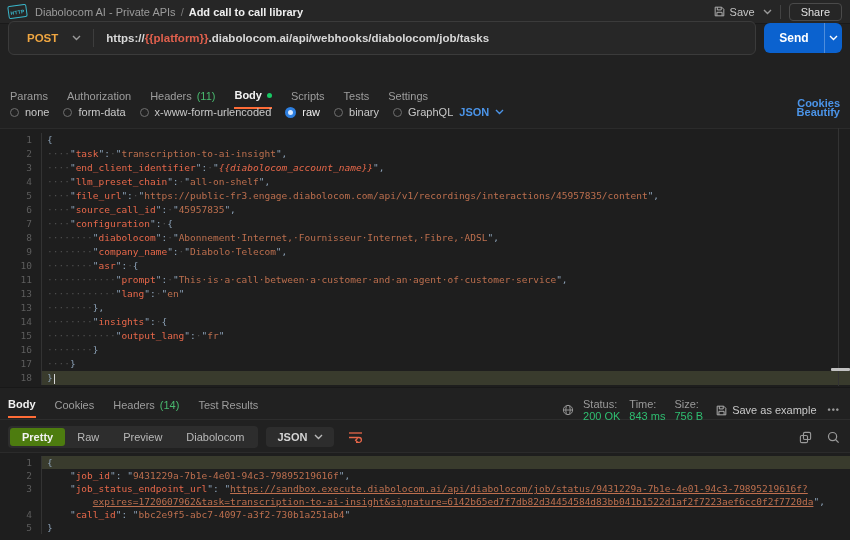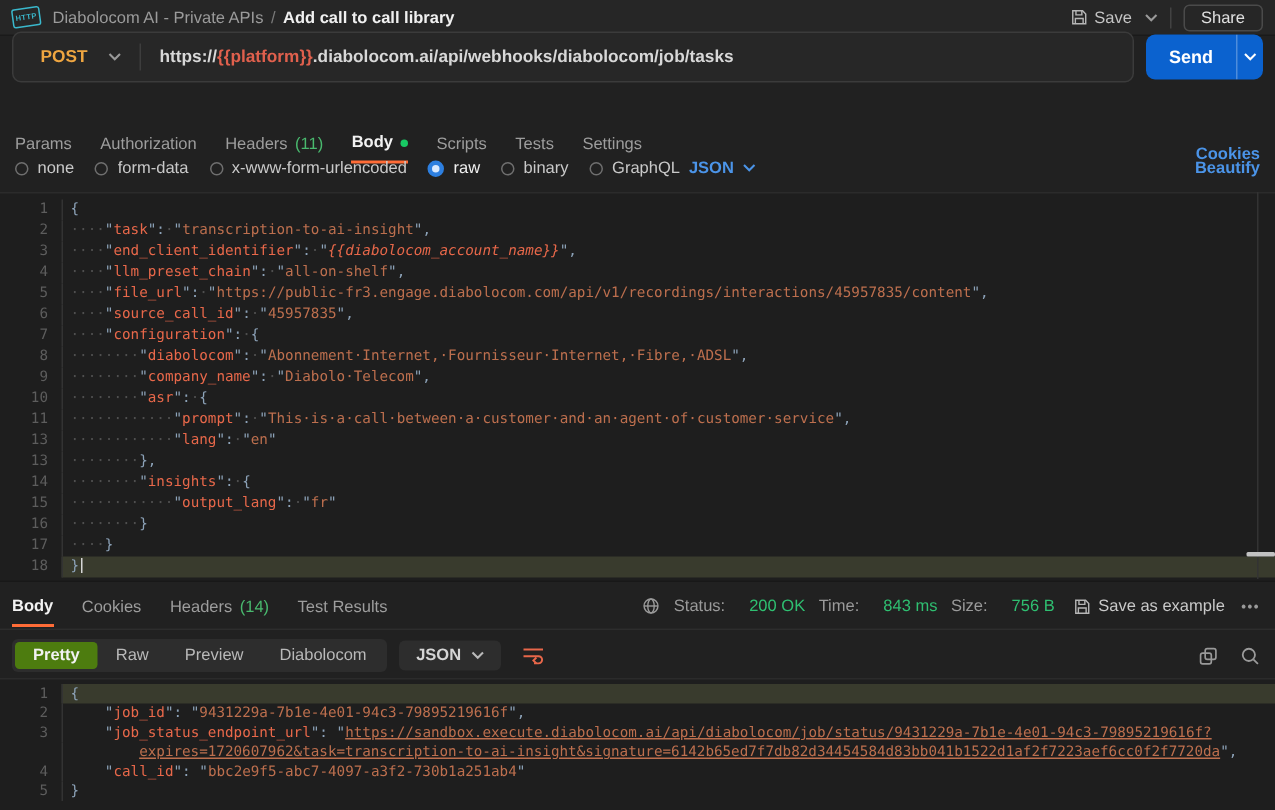--- a/index.html
+++ b/index.html
@@ -77,21 +77,21 @@
   .t-i{color:transparent;}
   .t-l{color:#bd6f4e;text-decoration:underline;}
   .cursor{display:inline-block;width:1px;height:10px;background:#d7d7d7;vertical-align:middle;margin-left:1px;}
   .v-scroll-track{position:absolute;left:838px;top:128px;width:1px;height:258px;background:#333;}
   .h-scroll-thumb{position:absolute;left:831px;top:368px;width:19px;height:3px;background:#c2c2c2;border-radius:1px;}
   
   .resp-tabs-row{position:absolute;left:0;top:392px;width:850px;height:28px;display:flex;align-items:flex-start;
     padding:2px 10px 0 8px;box-sizing:border-box;border-bottom:1px solid #2d2d2d;background:#212121;}
   .resp-meta{margin-left:auto;display:flex;align-items:center;gap:9px;padding-top:4px;color:#9a9a9a;}
   .meta-val{color:#2fbf71;}
-  .meta-item{display:inline-flex;gap:16px;}
+  .meta-item{display:inline-flex;gap:0;flex-direction:column;}
   .save-example{display:inline-flex;align-items:center;gap:5px;color:#c9c9c9;margin-left:4px;}
   .more-btn{color:#9a9a9a;letter-spacing:1px;font-size:9px;font-weight:bold;margin-left:2px;}
   
   .resp-toolbar{position:absolute;left:0;top:424px;width:850px;height:26px;display:flex;align-items:center;
     padding:0 10px 0 8px;box-sizing:border-box;gap:8px;}
   .seg{display:flex;background:#2d2d2d;border-radius:4px;padding:2px;}
   .seg-item{padding:3px 12px;color:#b9b9b9;border-radius:3px;}
   .seg-item.active{background:#4d7c0f;color:#f2f2f2;font-weight:bold;}
   .pill{display:inline-flex;align-items:center;gap:7px;background:#2d2d2d;border-radius:4px;
     padding:4px 11px;color:#d5d5d5;font-weight:bold;}

